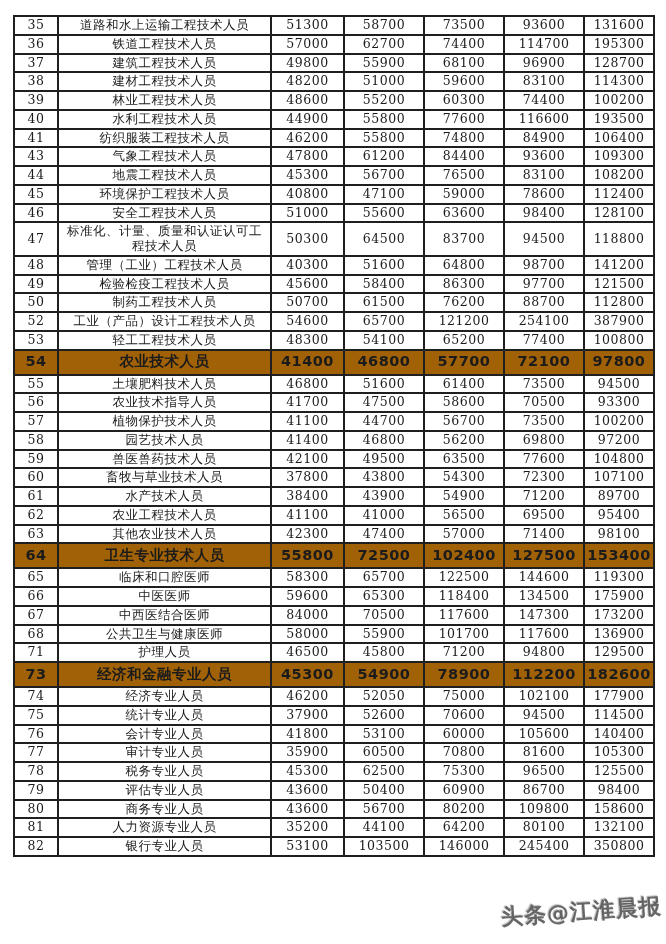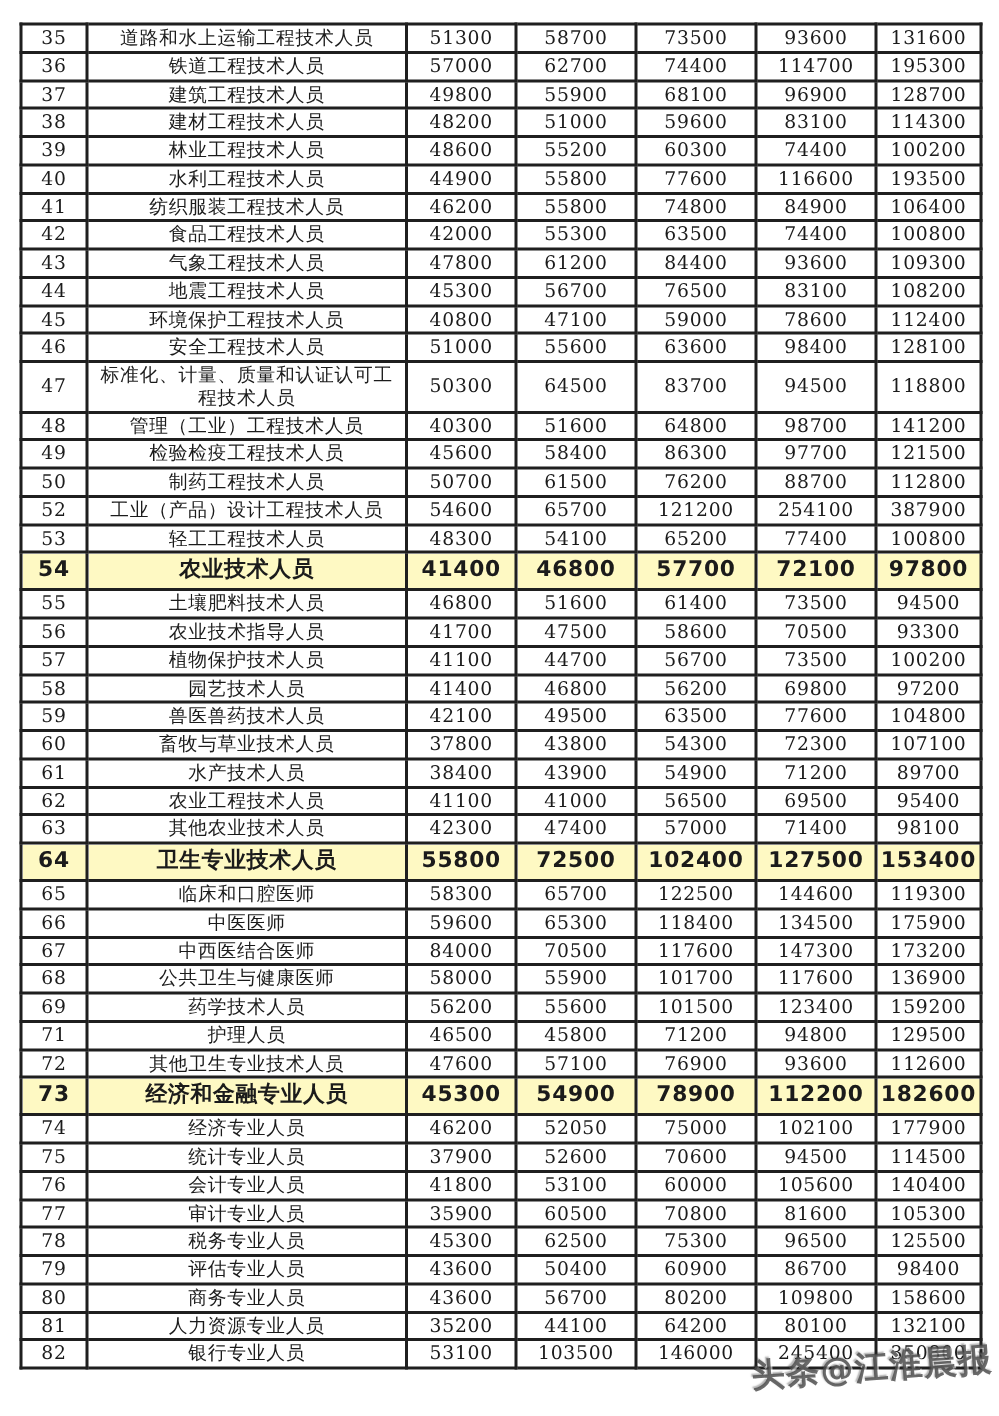--- a/index.html
+++ b/index.html
@@ -27,21 +27,21 @@
     vertical-align:middle;
     font-size:12.5px;
     line-height:1.18;
     padding:1px 2px;
     overflow:hidden;
     letter-spacing:0.5px;
   }
   table.salary tr{height:18px;}
   table.salary tr.hl{height:25px;}
   table.salary tr.hl td{
-    background:#fef9c3;
+    background:#a16207;
     font-weight:bold;
     font-size:14.5px;
     font-family:"DejaVu Sans","Liberation Sans",sans-serif;
     letter-spacing:0.5px;
   }
   .watermark{
     position:absolute;
     right:4px;
     top:897px;
     font-size:22px;
@@ -127,29 +127,20 @@
         <tr>
           <td>41</td>
           <td>纺织服装工程技术人员</td>
           <td>46200</td>
           <td>55800</td>
           <td>74800</td>
           <td>84900</td>
           <td>106400</td>
         </tr>
         <tr>
-          <td>42</td>
-          <td>食品工程技术人员</td>
-          <td>42000</td>
-          <td>55300</td>
-          <td>63500</td>
-          <td>74400</td>
-          <td>100800</td>
-        </tr>
-        <tr>
           <td>43</td>
           <td>气象工程技术人员</td>
           <td>47800</td>
           <td>61200</td>
           <td>84400</td>
           <td>93600</td>
           <td>109300</td>
         </tr>
         <tr>
           <td>44</td>
@@ -361,45 +352,27 @@
         <tr>
           <td>68</td>
           <td>公共卫生与健康医师</td>
           <td>58000</td>
           <td>55900</td>
           <td>101700</td>
           <td>117600</td>
           <td>136900</td>
         </tr>
         <tr>
-          <td>69</td>
-          <td>药学技术人员</td>
-          <td>56200</td>
-          <td>55600</td>
-          <td>101500</td>
-          <td>123400</td>
-          <td>159200</td>
-        </tr>
-        <tr>
           <td>71</td>
           <td>护理人员</td>
           <td>46500</td>
           <td>45800</td>
           <td>71200</td>
           <td>94800</td>
           <td>129500</td>
-        </tr>
-        <tr>
-          <td>72</td>
-          <td>其他卫生专业技术人员</td>
-          <td>47600</td>
-          <td>57100</td>
-          <td>76900</td>
-          <td>93600</td>
-          <td>112600</td>
         </tr>
         <tr class="hl">
           <td>73</td>
           <td>经济和金融专业人员</td>
           <td>45300</td>
           <td>54900</td>
           <td>78900</td>
           <td>112200</td>
           <td>182600</td>
         </tr>

